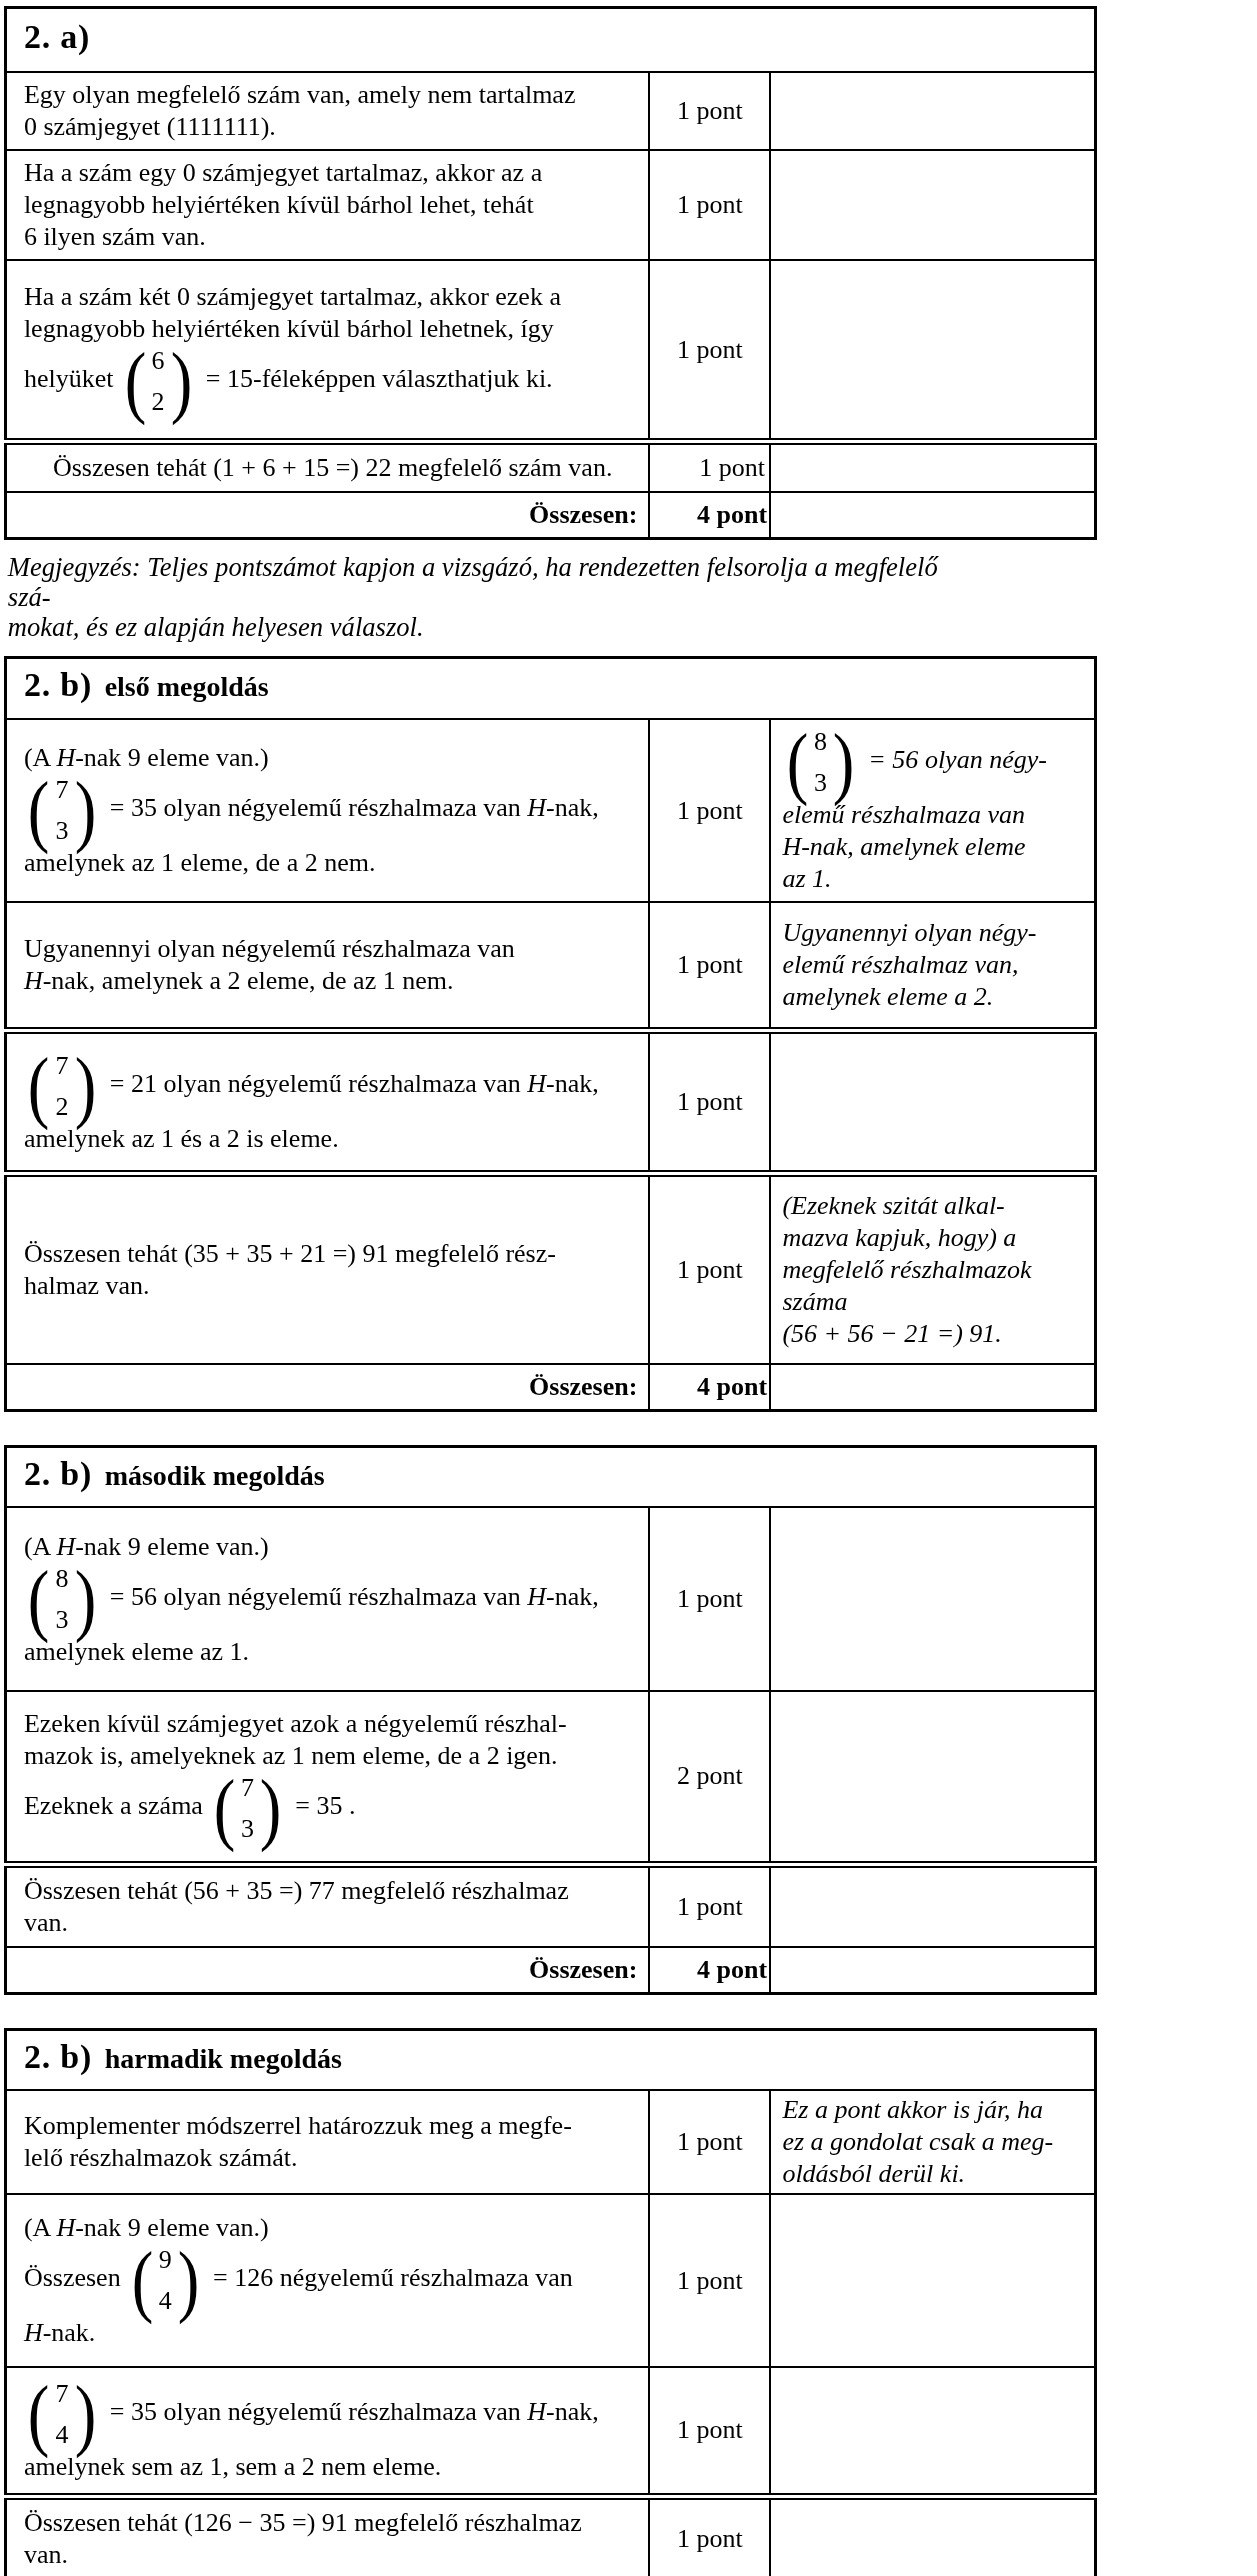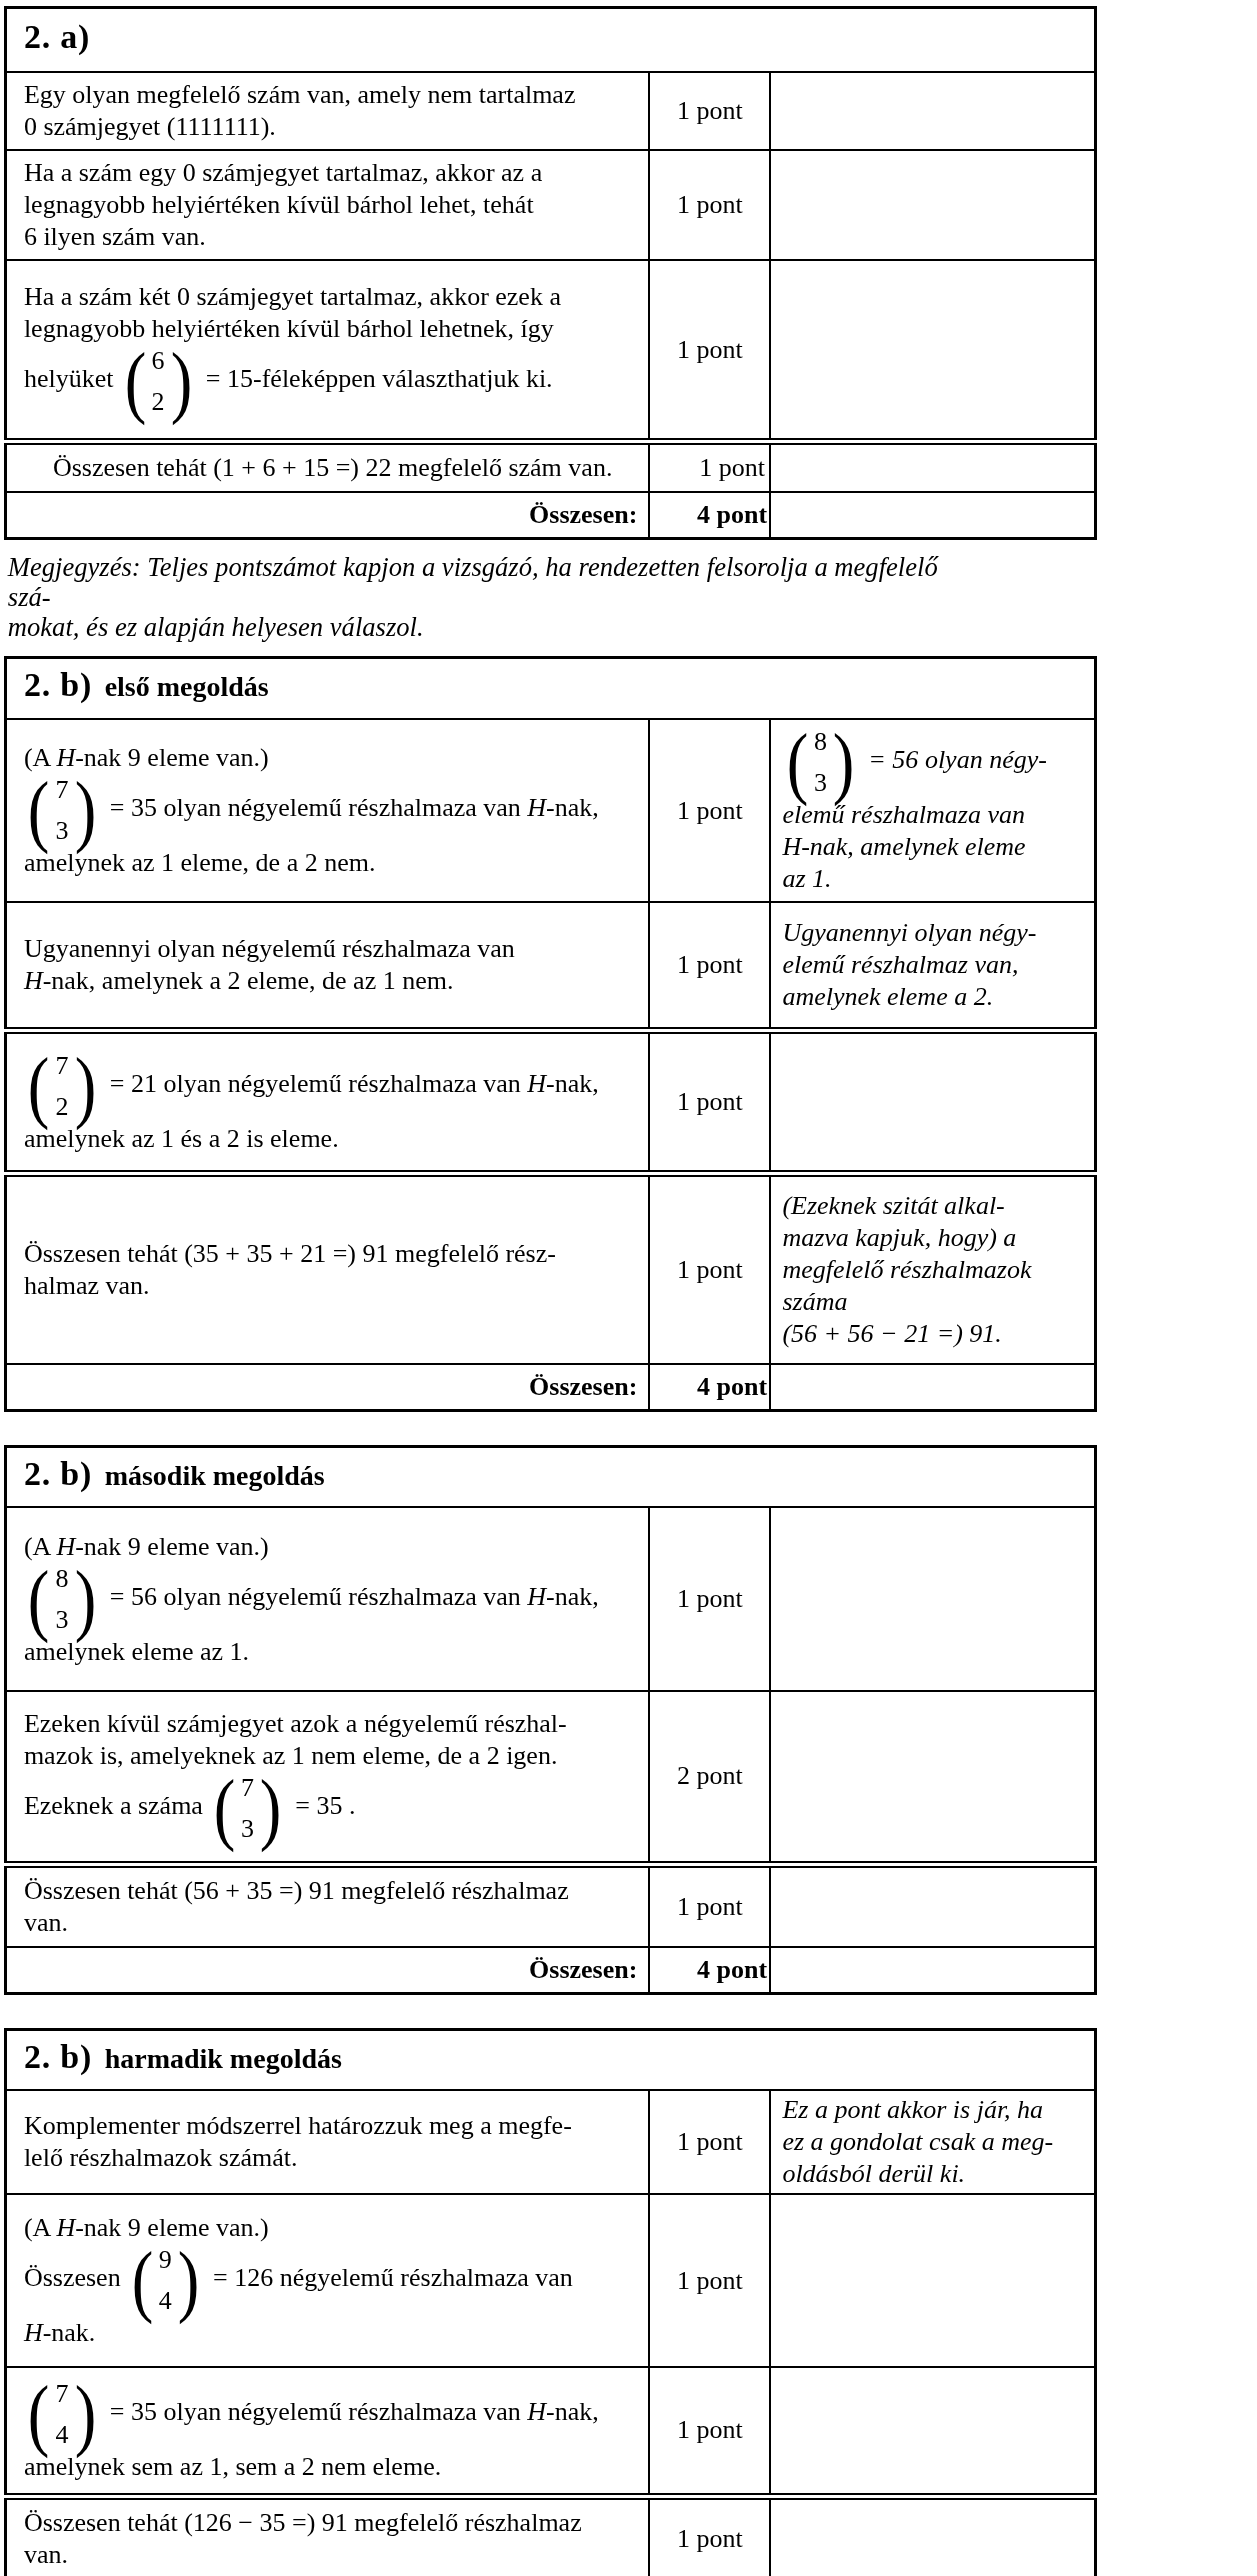--- a/index.html
+++ b/index.html
@@ -223,21 +223,21 @@
               <span class="nums">
                 <span>7</span>
                 <span>3</span>
               </span>
               <span class="p">)</span>
             </span><span> = 35 .</span></td>
         <td class="pc">2 pont</td>
         <td class="cc"></td>
       </tr>
       <tr class="row dbl h90">
-        <td class="lc"><span>Összesen tehát (56 + 35 =) 91 megfelelő részhalmaz</span><br><span>van.</span></td>
+        <td class="lc"><span>Összesen tehát (56 + 35 =) 77 megfelelő részhalmaz</span><br><span>van.</span></td>
         <td class="pc">1 pont</td>
         <td class="cc"></td>
       </tr>
       <tr class="trow h48">
         <td class="tl">Összesen:</td>
         <td class="pc">4 pont</td>
         <td class="cc"></td>
       </tr>
     </tbody>
   </table>

